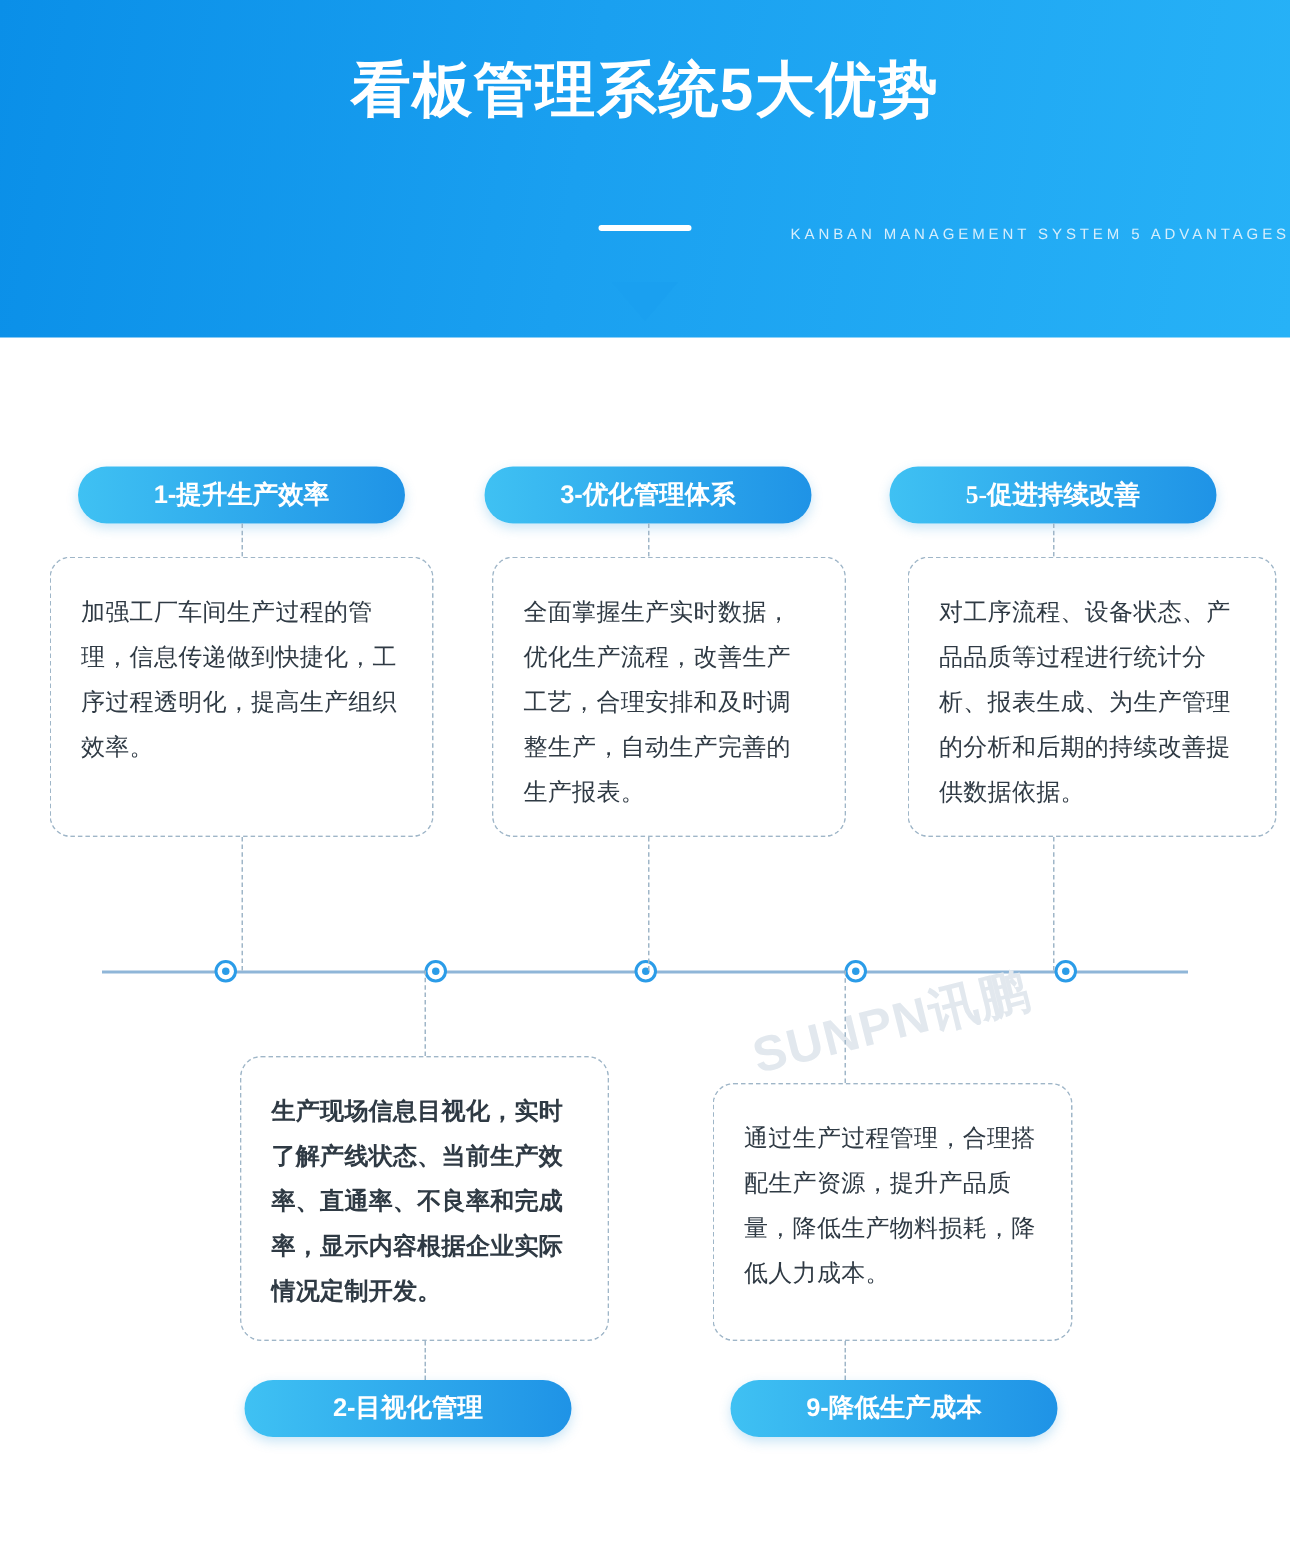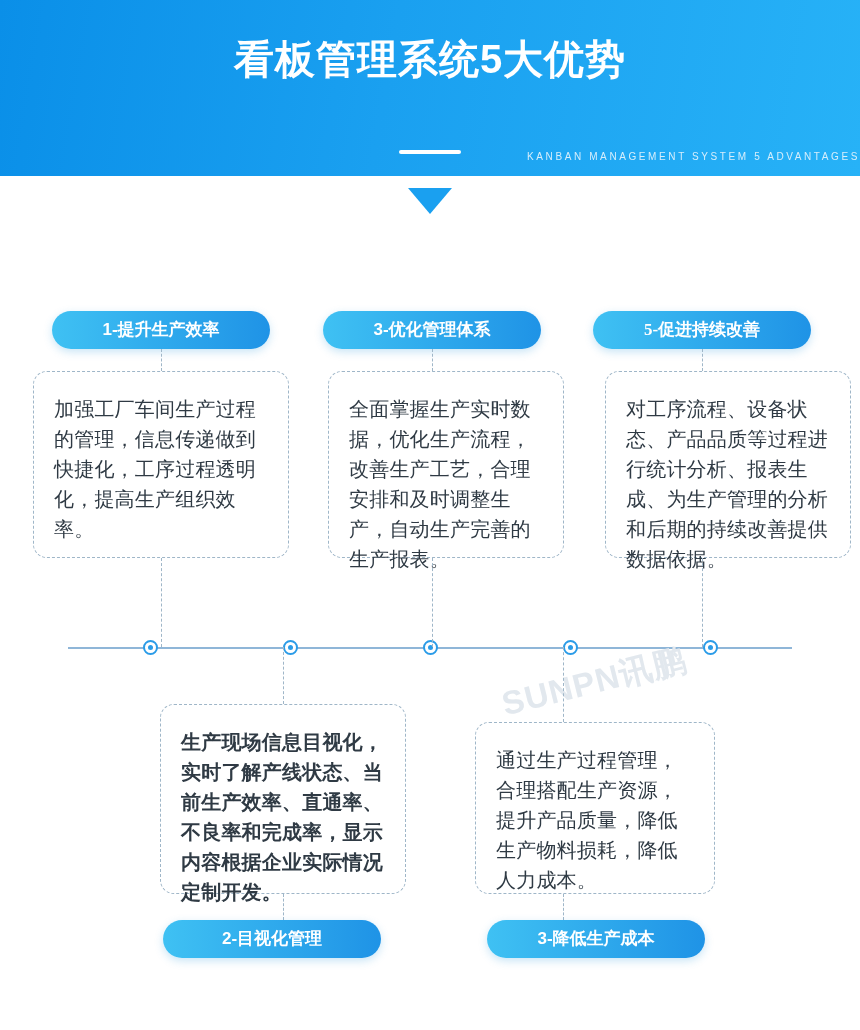--- a/index.html
+++ b/index.html
@@ -15,21 +15,21 @@
     height: 1030px;
     overflow: hidden;
     background: #ffffff;
   }
 
   
   .header {
     position: absolute;
     left: 0; top: 0;
     width: 860px;
-    height: 176px;
+    height: 225px;
     background: linear-gradient(100deg, #0a8fe8 0%, #1aa0f0 45%, #27b2f7 100%);
   }
   .header-title {
     position: absolute;
     left: 0; top: 32px;
     width: 860px;
     text-align: center;
     color: #ffffff;
     font-size: 40px;
     font-weight: bold;
@@ -94,21 +94,21 @@
   }
 
   
   .card {
     position: absolute;
     border: 1px dashed #9fb6c8;
     border-radius: 14px;
     background: #ffffff;
     padding: 22px 20px 18px 20px;
     color: #2f3a44;
-    font-size: 20px;
+    font-size: 16px;
     line-height: 30px;
     letter-spacing: 0.2px;
   }
   .card p { white-space: pre-line; }
 
   
   .pill {
     position: absolute;
     height: 38px;
     line-height: 38px;
@@ -189,15 +189,15 @@
     <p>生产现场信息目视化，实时了解产线状态、当前生产效率、直通率、不良率和完成率，显示内容根据企业实际情况定制开发。</p>
   </div>
   <div class="stub" style="left:283px; top:894px; height:26px;"></div>
   <div class="pill" style="left:163px; top:920px; width:218px;">2-目视化管理</div>
 
   <div class="stub" style="left:563px; top:647px; height:75px;"></div>
   <div class="card" style="left:475px; top:722px; width:240px; height:172px;">
     <p>通过生产过程管理，合理搭配生产资源，提升产品质量，降低生产物料损耗，降低人力成本。</p>
   </div>
   <div class="stub" style="left:563px; top:894px; height:26px;"></div>
-  <div class="pill" style="left:487px; top:920px; width:218px;">3-降低生产成本</div>
+  <div class="pill" style="left:487px; top:920px; width:218px;">9-降低生产成本</div>
 
 </div>
 
 </body></html>

